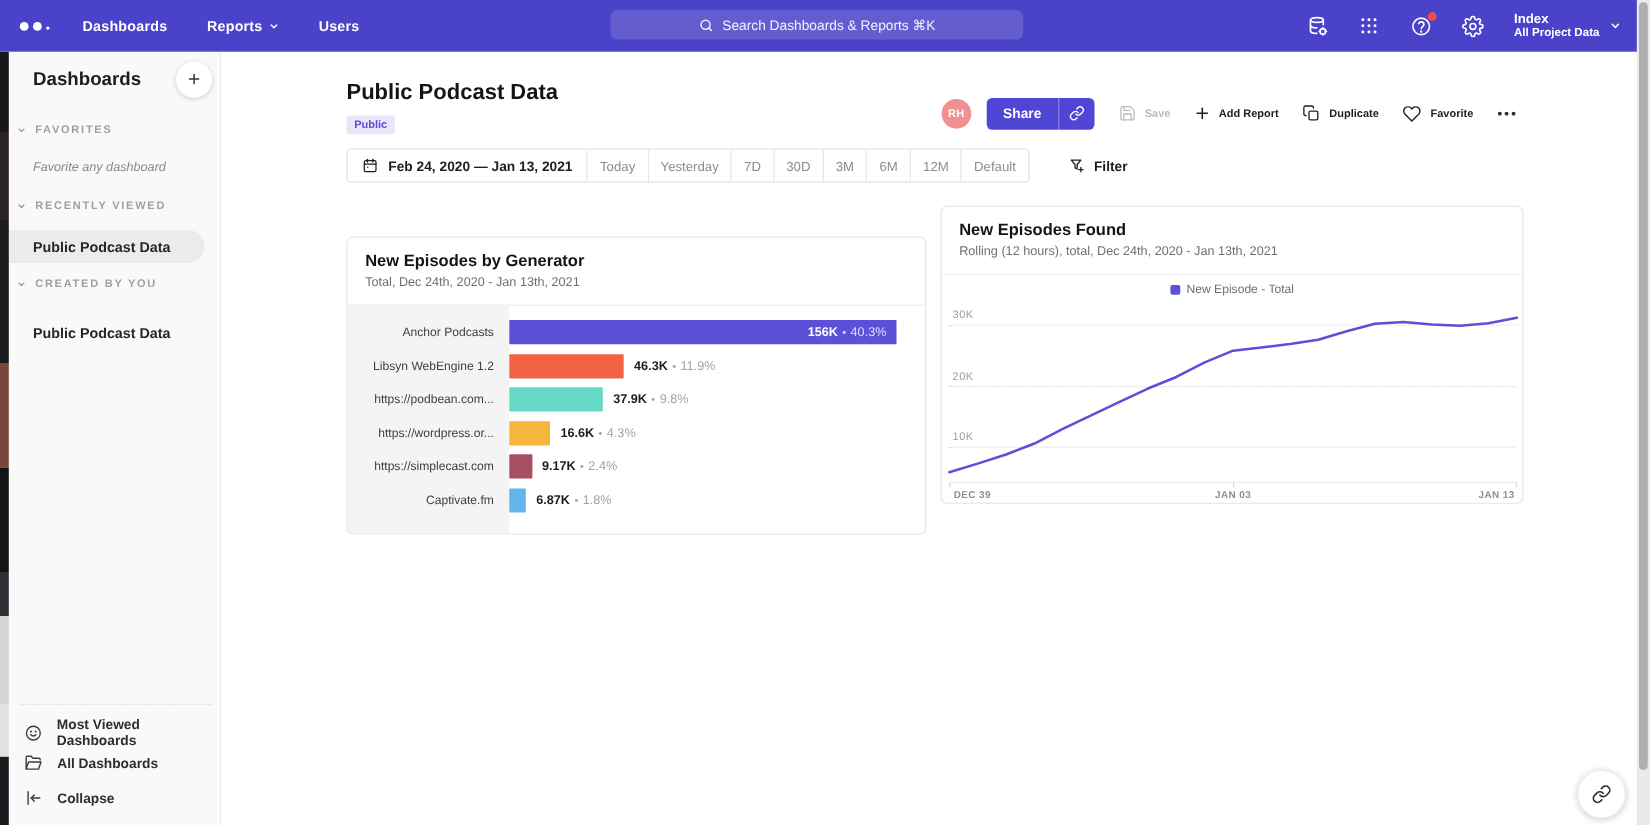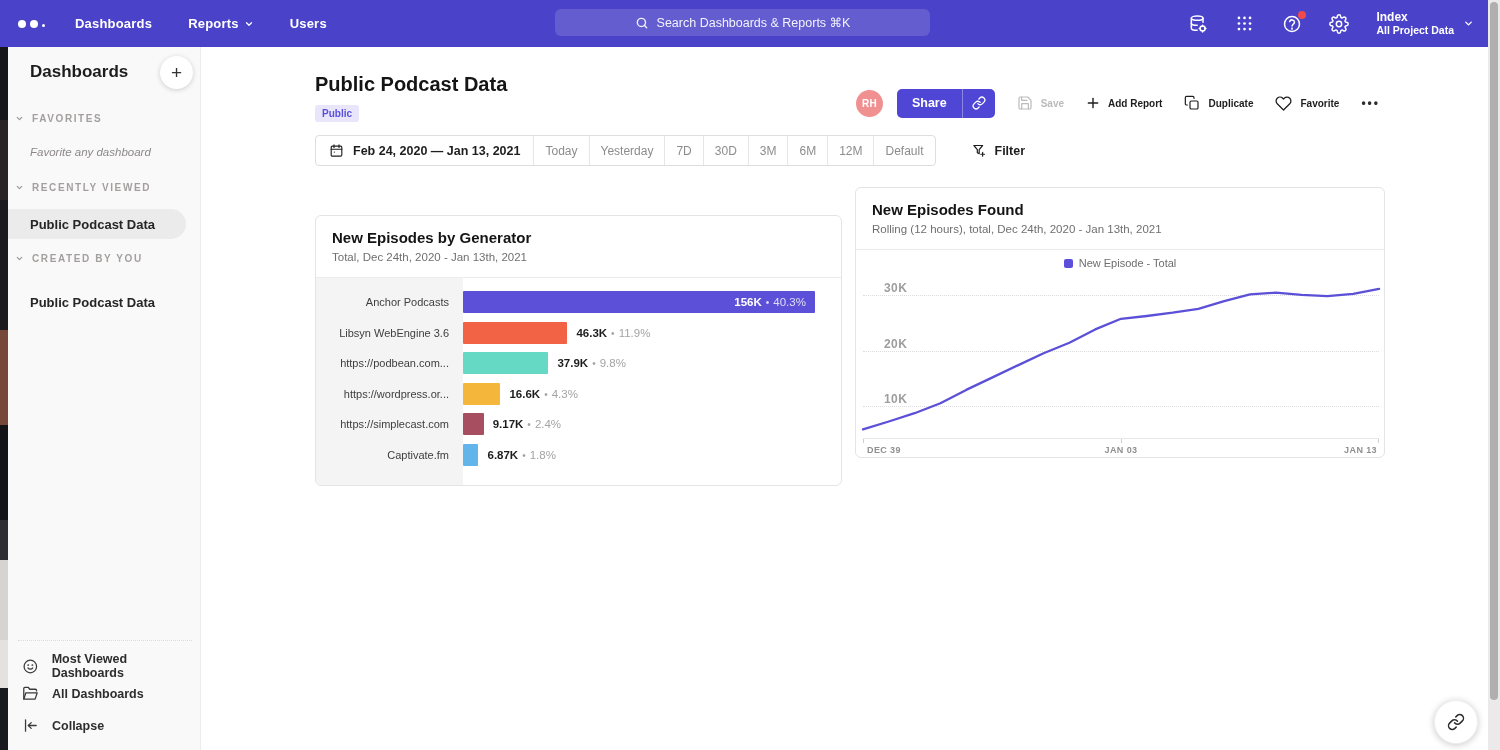--- a/index.html
+++ b/index.html
@@ -98,21 +98,21 @@
   .bar .bar-value .sep{ color:rgba(255,255,255,.8);}
   .bar .bar-value .pct{ color:rgba(255,255,255,.8);}
 
   
   .line-body{ position:relative; height:207px;}
   .legend{ position:absolute; top:7px; left:0; right:0; display:flex; align-items:center; justify-content:center; gap:6px;
     font-size:11px; color:#6E6E6E;}
   .legend-swatch{ width:9px; height:9px; border-radius:2px; background:#5B50D7;}
   .plot{ position:absolute; left:7px; right:5px; top:21px; height:167px;}
   .gridline{ position:absolute; left:0; right:0; border-top:1px dotted #DCDCDC;}
-  .ytick{ position:absolute; left:21px; font-size:12px; font-weight:700; color:#9E9E9E; letter-spacing:.4px;}
+  .ytick{ position:absolute; left:3px; font-size:10px; font-weight:400; color:#9E9E9E; letter-spacing:.4px;}
   .plot svg{ position:absolute; inset:0; width:100%; height:100%; overflow:visible;}
   .xaxis{ position:absolute; left:7px; right:5px; top:188px; height:20px; border-top:1px solid #E8E8E8;}
   .xtick-mark{ position:absolute; top:0; width:1px; height:4px; background:#CFCFCF;}
   .xtick{ position:absolute; top:6px; font-size:9px; font-weight:700; color:#8F8F8F; letter-spacing:.4px;}
 
   
   .fab{ position:absolute; left:1434px; top:700px; width:44px; height:44px; border-radius:50%;
     background:#fff; border:1px solid #F0F0F0; box-shadow:0 1px 7px rgba(0,0,0,.22);
     display:flex; align-items:center; justify-content:center; color:#2E2E2E; cursor:pointer; z-index:7;}
   .vscroll{ position:absolute; right:0; top:0; width:12px; height:750px; background:#EBE9E9; z-index:8;}
@@ -362,21 +362,21 @@
       <div class="bar-row">
         <div class="bar-label">Anchor Podcasts</div>
         <div class="bar-track">
           <div class="bar" style="width: 96.4%; background: rgb(91, 80, 215);">
             <span class="bar-value"><b>156K</b><span class="sep">•</span><span class="pct">40.3%</span></span>
           </div>
         </div>
       </div>
 
       <div class="bar-row">
-        <div class="bar-label">Libsyn WebEngine 3.6</div>
+        <div class="bar-label">Libsyn WebEngine 1.2</div>
         <div class="bar-track">
           <div class="bar" style="width: 28.611%; background: rgb(242, 99, 70);"></div>
           <span class="bar-value"><b>46.3K</b><span class="sep">•</span><span class="pct">11.9%</span></span>
         </div>
       </div>
 
       <div class="bar-row">
         <div class="bar-label">https://podbean.com...</div>
         <div class="bar-track">
           <div class="bar" style="width: 23.4203%; background: rgb(102, 217, 197);"></div>

